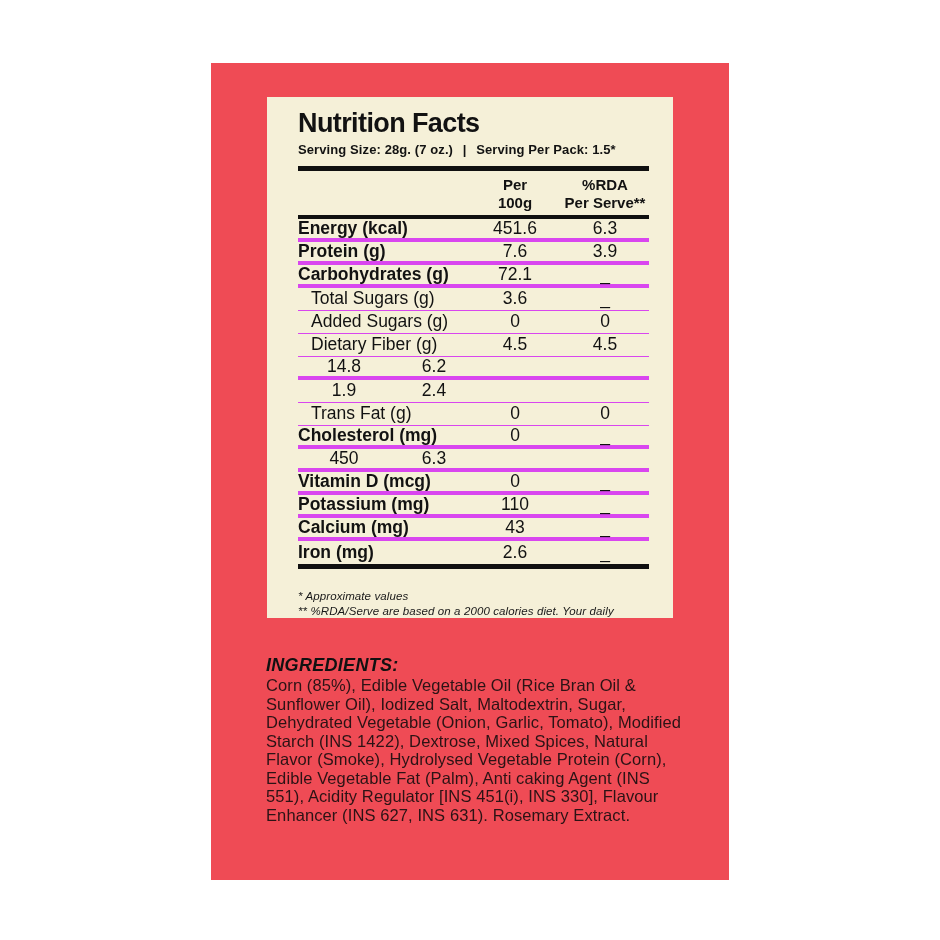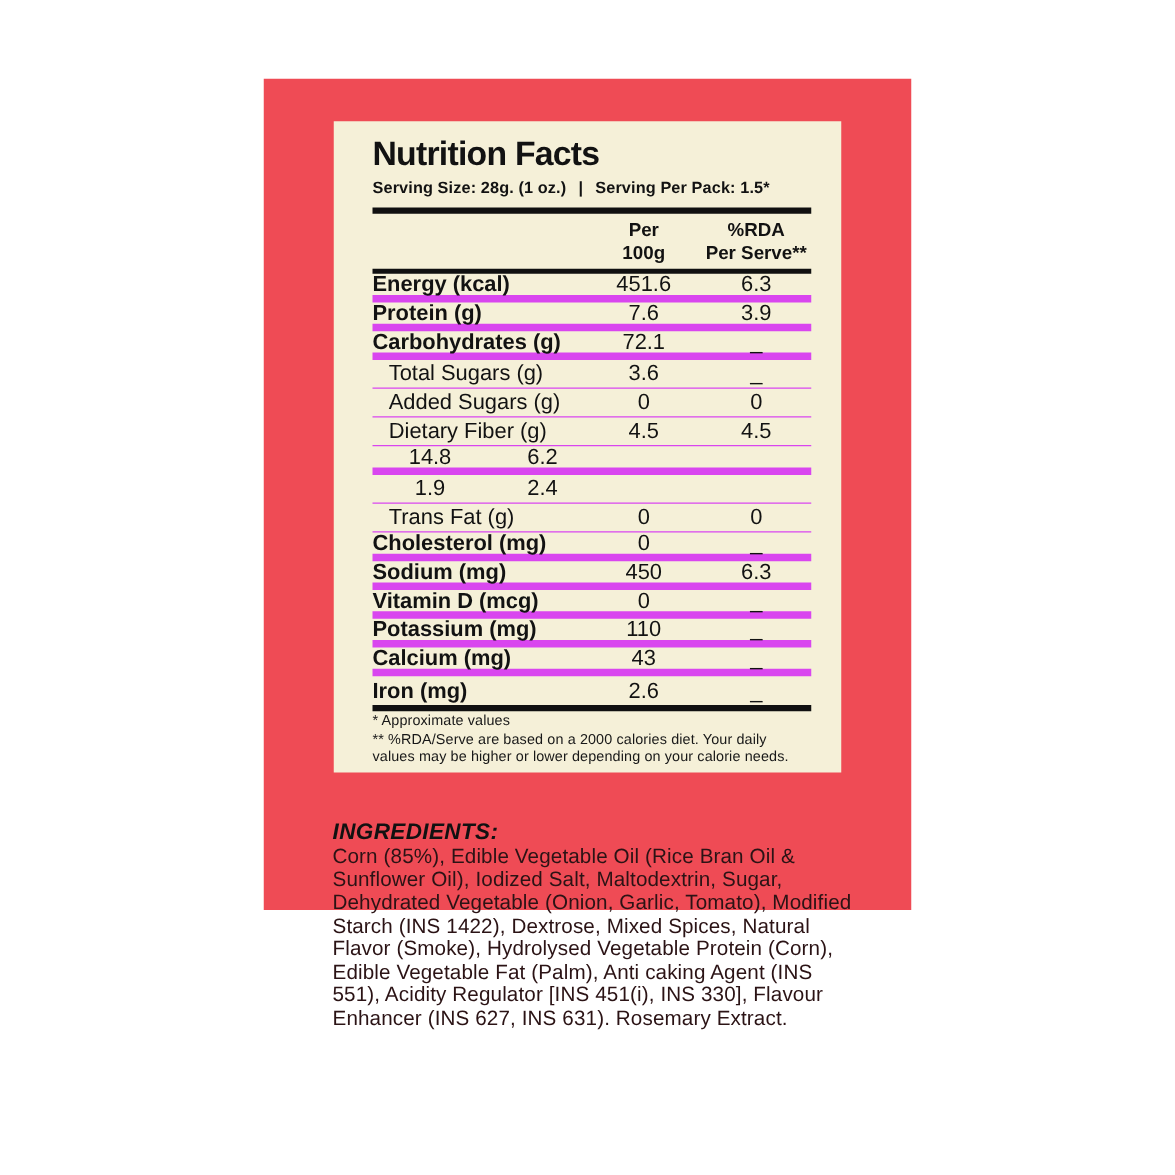--- a/index.html
+++ b/index.html
@@ -6,21 +6,21 @@
     --red:#EF4B55;
     --cream:#F5F0D8;
     --ink:#121212;
     --ing-ink:#2B1315;
   }
   *{margin:0;padding:0;box-sizing:border-box;}
   html,body{width:940px;height:940px;background:#ffffff;
     font-family:"Liberation Sans", sans-serif;}
   body{position:relative;overflow:hidden;}
 
-  .red-card{position:absolute;left:211px;top:63px;width:518px;height:665px;
+  .red-card{position:absolute;left:211px;top:63px;width:518px;height:817px;
     background:var(--red);}
 
   .panel{position:absolute;left:56px;top:34px;width:406px;height:521px;
     background:var(--cream);color:var(--ink);
     padding:12px 24px 0 31px;overflow:hidden;}
 
   .title{font-size:27px;font-weight:800;letter-spacing:-0.6px;line-height:1.05;}
   .serving{margin-top:5px;font-size:13px;font-weight:700;letter-spacing:0.1px;}
   .serving .sep{margin:0 6px;font-weight:700;}
 
@@ -29,49 +29,49 @@
   .bar.b2{height:4px;}
   .bar.b3{height:5px;}
 
   .hrow{display:flex;align-items:flex-end;padding:5px 0 4px;}
   .hlabel{flex:1;}
   .hcol{font-size:15px;font-weight:700;line-height:1.15;text-align:center;}
   .hcol.per{width:92px;}
   .hcol.rda{width:88px;}
 
   .nrow{display:flex;align-items:center;height:23px;
-    border-bottom:6px solid #d946ef;font-size:17.5px;}
+    border-bottom:4px solid #d946ef;font-size:17.5px;}
   .nrow:nth-last-child(1){border-bottom:none;}
   .nrow .nlabel{flex:1;white-space:nowrap;}
   .nrow.main .nlabel{font-weight:700;}
   .nrow.sub .nlabel{font-weight:400;padding-left:13px;}
   .nrow.sub{border-bottom-width:1.5px;}
   .nrow .nval{width:92px;text-align:center;font-weight:400;}
   .nrow .nrda{width:88px;text-align:center;font-weight:400;}
 
-  .footnotes{margin-top:1px;font-size:11.5px;line-height:1.28;
-    font-weight:400;color:#181818;letter-spacing:0.1px;}
+  .footnotes{margin-top:20px;font-size:11.5px;line-height:1.28;
+    font-weight:400;color:#181818;letter-spacing:0.1px;font-style:italic;}
 
   .ingredients{position:absolute;left:55px;top:592px;width:422px;
     color:var(--ing-ink);}
   .ing-heading{font-size:18px;font-weight:800;color:#111111;
     letter-spacing:0.3px;font-style:italic;}
   .ing-text{font-size:16.5px;line-height:18.5px;font-weight:400;
     letter-spacing:0.1px;}
 </style>
 </head>
 <body>
 
 <div class="red-card">
 
   <div class="panel">
     <div class="title">Nutrition Facts</div>
 
     <div class="serving">
-      <span>Serving Size: 28g. (1 oz.)</span>
+      <span>Serving Size: 28g. (7 oz.)</span>
       <span class="sep">|</span>
       <span>Serving Per Pack: 1.5*</span>
     </div>
 
     <div class="bar b1"></div>
 
     <div class="hrow">
       <span class="hlabel"></span>
       <span class="hcol per">
         <div>Per</div>
@@ -128,21 +128,20 @@
           <span class="nlabel">Trans Fat (g)</span>
           <span class="nval">0</span>
           <span class="nrda">0</span>
         </div>
         <div class="nrow main">
           <span class="nlabel">Cholesterol (mg)</span>
           <span class="nval">0</span>
           <span class="nrda">_</span>
         </div>
         <div class="nrow main">
-          <span class="nlabel">Sodium (mg)</span>
           <span class="nval">450</span>
           <span class="nrda">6.3</span>
         </div>
         <div class="nrow main">
           <span class="nlabel">Vitamin D (mcg)</span>
           <span class="nval">0</span>
           <span class="nrda">_</span>
         </div>
         <div class="nrow main">
           <span class="nlabel">Potassium (mg)</span>

